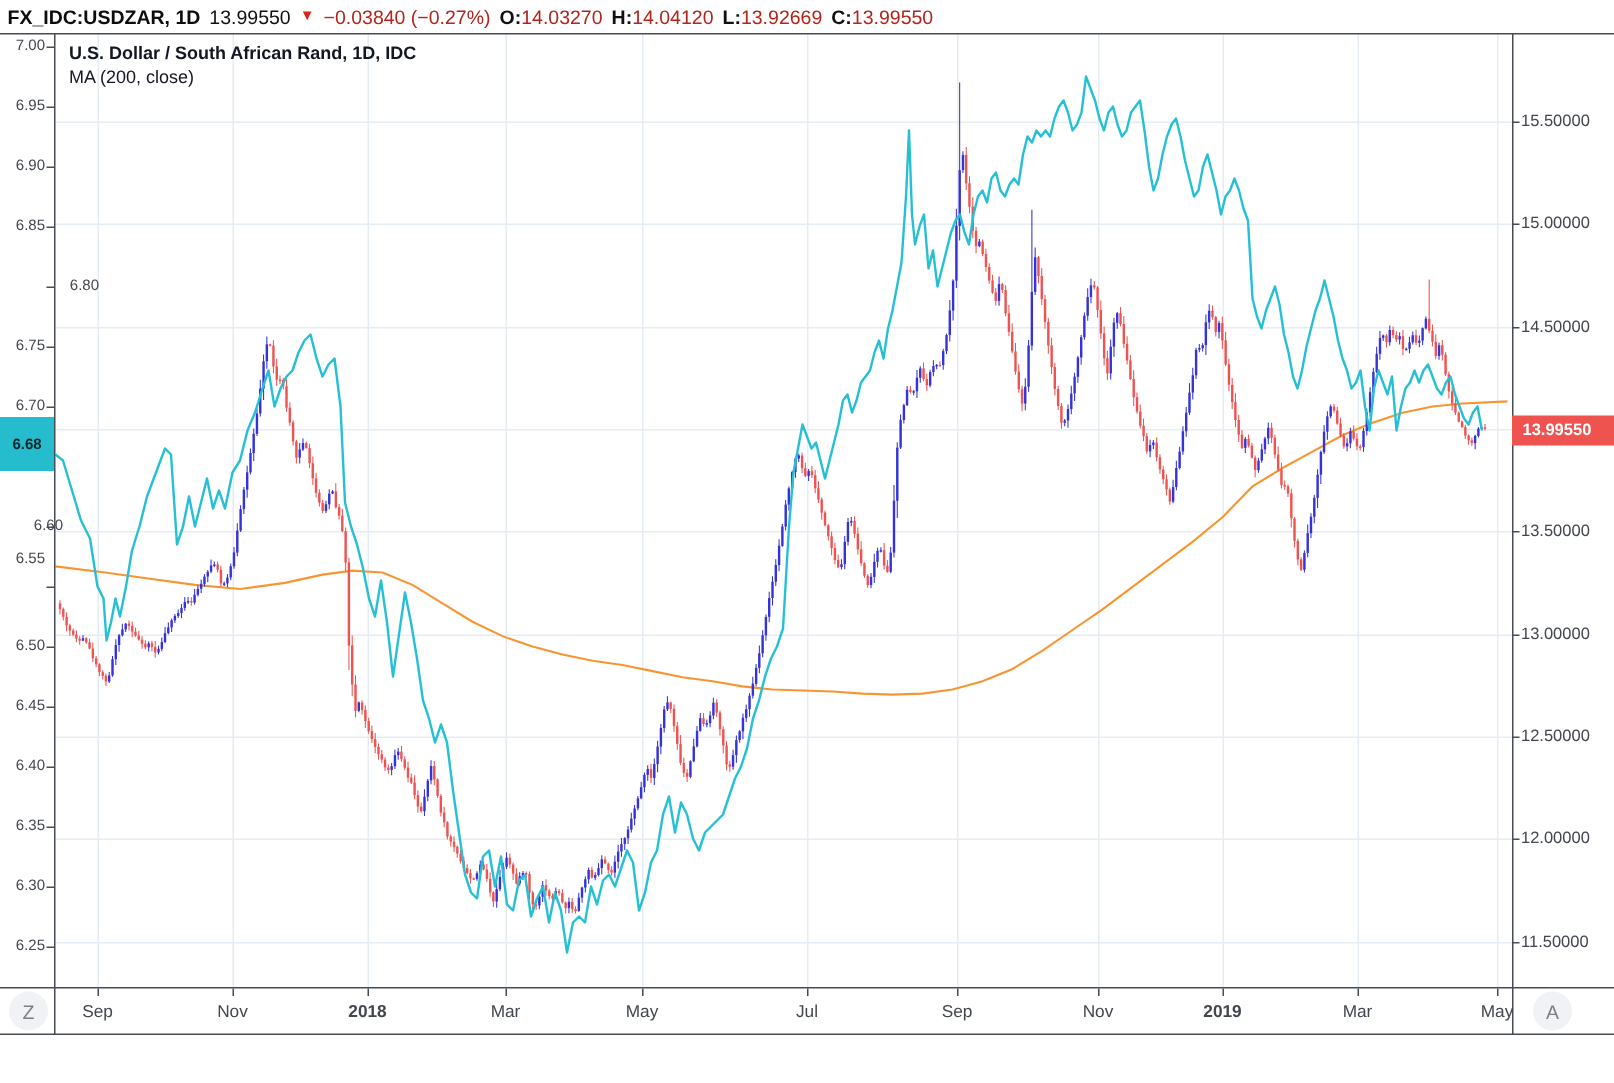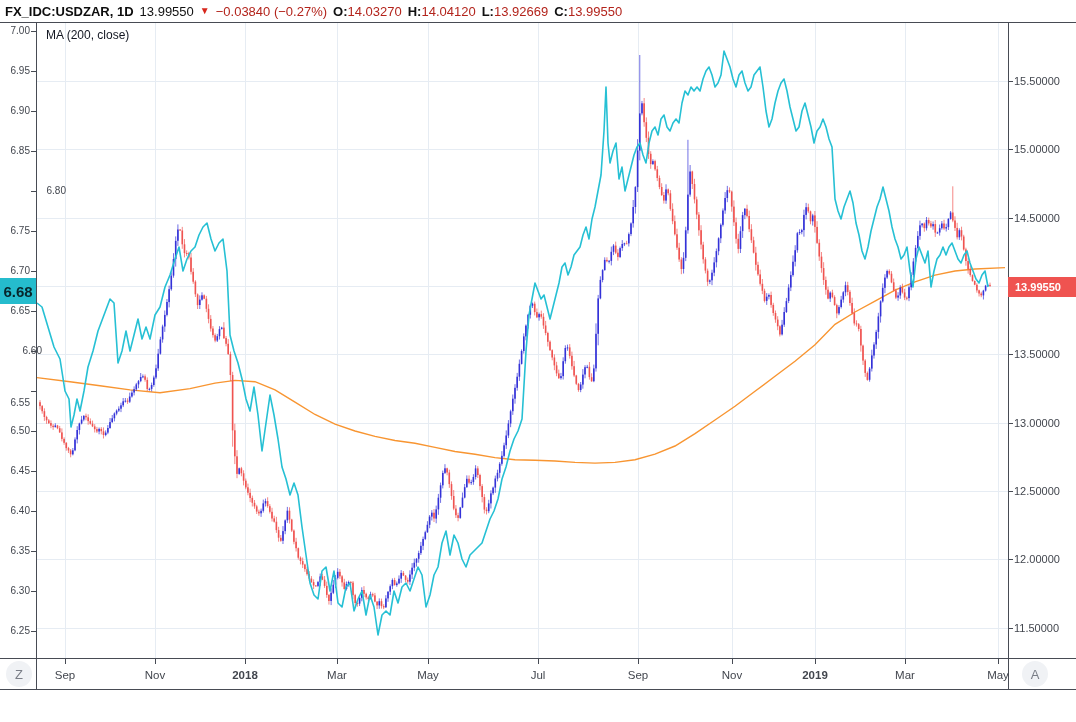--- a/index.html
+++ b/index.html
@@ -22,22 +22,22 @@
   .legend .t{font-weight:bold;}
   
   .yl{position:absolute;width:30px;left:0;height:12px;line-height:12px;font-size:10px;
       text-align:right;color:#42464e;z-index:3;}
   .yr{position:absolute;left:1014px;height:12px;line-height:12px;font-size:11px;
       text-align:left;color:#42464e;z-index:3;}
   .xt{position:absolute;transform:translateX(-50%);top:668px;height:14px;line-height:14px;
       font-size:11.5px;color:#42464e;z-index:3;}
   .xt.bold{font-weight:bold;}
   
-  .tagL{position:absolute;left:0;width:36px;height:26px;display:flex;align-items:center;
-        justify-content:center;font-size:15px;font-weight:bold;color:#07262b;z-index:5;text-align:right;}
+  .tagL{position:absolute;left:0;width:36px;height:36px;display:flex;align-items:center;
+        justify-content:center;font-size:10px;font-weight:bold;color:#07262b;z-index:5;text-align:right;}
   .tagR{position:absolute;left:1008px;width:68px;height:20px;display:flex;align-items:center;
         padding-left:7px;box-sizing:border-box;font-size:11px;font-weight:bold;color:#fff;z-index:5;}
   
   .cbtn{position:absolute;width:26px;height:26px;border-radius:50%;background:#f0f2f5;
         color:#7a7e87;display:flex;align-items:center;justify-content:center;font-size:13px;
         z-index:6;cursor:pointer;user-select:none;}
   .btn-z{left:6px;top:661px;}
   .btn-a{left:1022px;top:661px;}
   
   .footer{position:absolute;left:8px;top:692px;height:26px;display:flex;align-items:center;
@@ -997,34 +997,35 @@
     <span class="px">13.99550</span>
     <span class="tri">▼</span>
     <span class="chg">−0.03840 (−0.27%)</span>
     <span class="ohlc-item"><b>O:</b><span>14.03270</span></span>
     <span class="ohlc-item"><b>H:</b><span>14.04120</span></span>
     <span class="ohlc-item"><b>L:</b><span>13.92669</span></span>
     <span class="ohlc-item"><b>C:</b><span>13.99550</span></span>
   </div>
 
   <div class="legend">
+    <div class="t">U.S. Dollar / South African Rand, 1D, IDC</div>
     <div>MA (200, close)</div>
   </div>
 
   <div id="left-axis-labels">
       <div class="yl" style="top: 25px;">7.00</div>
       <div class="yl" style="top: 65px;">6.95</div>
       <div class="yl" style="top: 105px;">6.90</div>
       <div class="yl" style="top: 145px;">6.85</div>
       <div class="yl" style="top: 185px; margin-left: 36px;">6.80</div>
       <div class="yl" style="top: 225px;">6.75</div>
       <div class="yl" style="top: 265px;">6.70</div>
       <div class="yl" style="top: 305px;">6.65</div>
       <div class="yl" style="top: 345px; margin-left: 12px;">6.60</div>
-      <div class="yl" style="top: 397px;">6.55</div>
+      <div class="yl" style="top: 367px;">6.55</div>
       <div class="yl" style="top: 425px;">6.50</div>
       <div class="yl" style="top: 465px;">6.45</div>
       <div class="yl" style="top: 505px;">6.40</div>
       <div class="yl" style="top: 545px;">6.35</div>
       <div class="yl" style="top: 585px;">6.30</div>
       <div class="yl" style="top: 625px;">6.25</div>
     </div>
   <div id="right-axis-labels">
       <div class="yr" style="top: 75px;">15.50000</div>
       <div class="yr" style="top: 143.35px;">15.00000</div>

